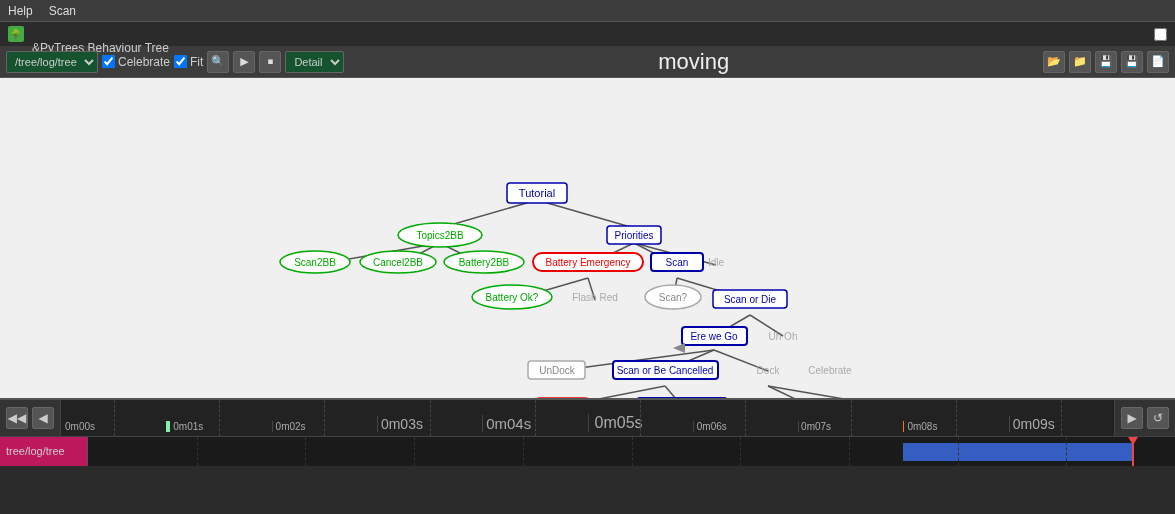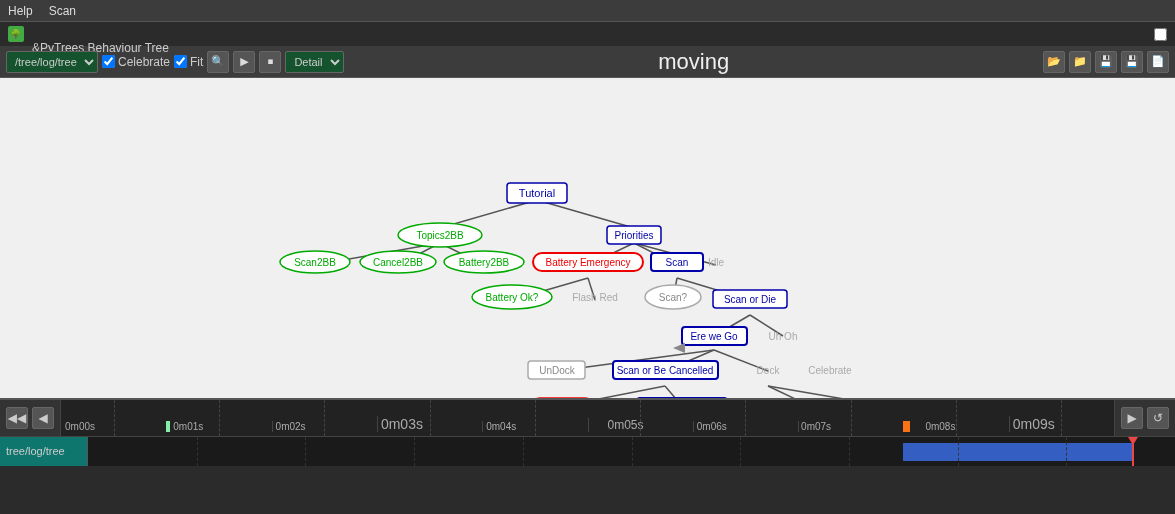--- a/index.html
+++ b/index.html
@@ -221,25 +221,25 @@
       <button class="tl-btn">◀◀</button>
       <button class="tl-btn">◀</button>
     </div>
 
     <div style="flex:1; background:#222; position:relative; overflow:hidden;">
       <div style="display:flex; align-items:flex-end; height:100%; padding-left:4px;">
         <span style="position:absolute; left:4px; bottom:4px; color:#aaa; font-size:10px; min-width:52px;">0m00s</span>
         <span style="position:absolute; left:10%; bottom:4px; color:#aaa; font-size:10px; min-width:52px; border-left:4px solid #86efac; padding-left:3px;">0m01s</span>
         <span style="position:absolute; left:20%; bottom:4px; color:#aaa; font-size:10px; border-left:1px solid #444; padding-left:3px;">0m02s</span>
         <span style="position:absolute; left:30%; bottom:4px; color:#aaa; font-size:14px; border-left:1px solid #444; padding-left:3px;">0m03s</span>
-        <span style="position:absolute; left:40%; bottom:4px; color:#aaa; font-size:10px; border-left:1px solid #444; padding-left:3px;text-align:center;">0m04s</span>
-        <span style="position:absolute; left:50%; bottom:4px; color:#aaa; font-size:12px; border-left:1px solid #444; padding-left:19px;">0m05s</span>
+        <span style="position:absolute; left:40%; bottom:4px; color:#aaa; font-size:15px; border-left:1px solid #444; padding-left:3px;text-align:center;">0m04s</span>
+        <span style="position:absolute; left:50%; bottom:4px; color:#aaa; font-size:16px; border-left:1px solid #444; padding-left:6px;">0m05s</span>
         <span style="position:absolute; left:60%; bottom:4px; color:#aaa; font-size:10px; border-left:1px solid #444; padding-left:3px;">0m06s</span>
         <span style="position:absolute; left:70%; bottom:4px; color:#aaa; font-size:10px; border-left:1px solid #444; padding-left:2px;">0m07s</span>
-        <span style="position:absolute; left:80%; bottom:4px; color:#aaa; font-size:10px; border-left:7px solid #f97316; padding-left:15px;">0m08s</span>
+        <span style="position:absolute; left:80%; bottom:4px; color:#aaa; font-size:10px; border-left:1px solid #f97316; padding-left:3px;">0m08s</span>
         <span style="position:absolute; left:90%; bottom:4px; color:#aaa; font-size:14px; border-left:1px solid #444; padding-left:3px;">0m09s</span>
 
         <div style="position:absolute;left:5%;top:0;bottom:0;border-left:1px dashed #444;"></div>
         <div style="position:absolute;left:15%;top:0;bottom:0;border-left:1px dashed #444;"></div>
         <div style="position:absolute;left:25%;top:0;bottom:0;border-left:1px dashed #444;"></div>
         <div style="position:absolute;left:35%;top:0;bottom:0;border-left:1px dashed #444;"></div>
         <div style="position:absolute;left:45%;top:0;bottom:0;border-left:1px dashed #444;"></div>
         <div style="position:absolute;left:55%;top:0;bottom:0;border-left:1px dashed #444;"></div>
         <div style="position:absolute;left:65%;top:0;bottom:0;border-left:1px dashed #444;"></div>
         <div style="position:absolute;left:75%;top:0;bottom:0;border-left:1px dashed #444;"></div>
@@ -249,21 +249,21 @@
     </div>
 
     <div style="display:flex; align-items:center; gap:4px; padding:0 6px; background:#333; border-left:1px solid #444;">
       <button class="tl-btn">▶</button>
       <button class="tl-btn">↺</button>
     </div>
   </div>
 
   <div class="timeline-row" style="height: 30px; display:flex; align-items:stretch;">
 
-    <div style="width:88px; background:#0f766e; border-right:1px solid #555; display:flex; align-items:center; padding:0 6px; flex-shrink:0;">
+    <div style="width:88px; background:#be185d; border-right:1px solid #555; display:flex; align-items:center; padding:0 6px; flex-shrink:0;">
       <span style="color:#ccc; font-size:11px;">tree/log/tree</span>
     </div>
 
     <div style="flex:1; background:#1a1a1a; position:relative;">
 
       <div style="position:absolute; left:75%; right:4%; top:6px; height:18px; background:#3a6be0; opacity:0.85;"></div>
 
       <div style="position:absolute; left:96%; top:0; bottom:0; width:2px; background:#e44;"></div>
 
       <div style="position:absolute; left:calc(96% - 4px); top:0; width:0; height:0; border-left:5px solid transparent; border-right:5px solid transparent; border-top:8px solid #e44;"></div>

